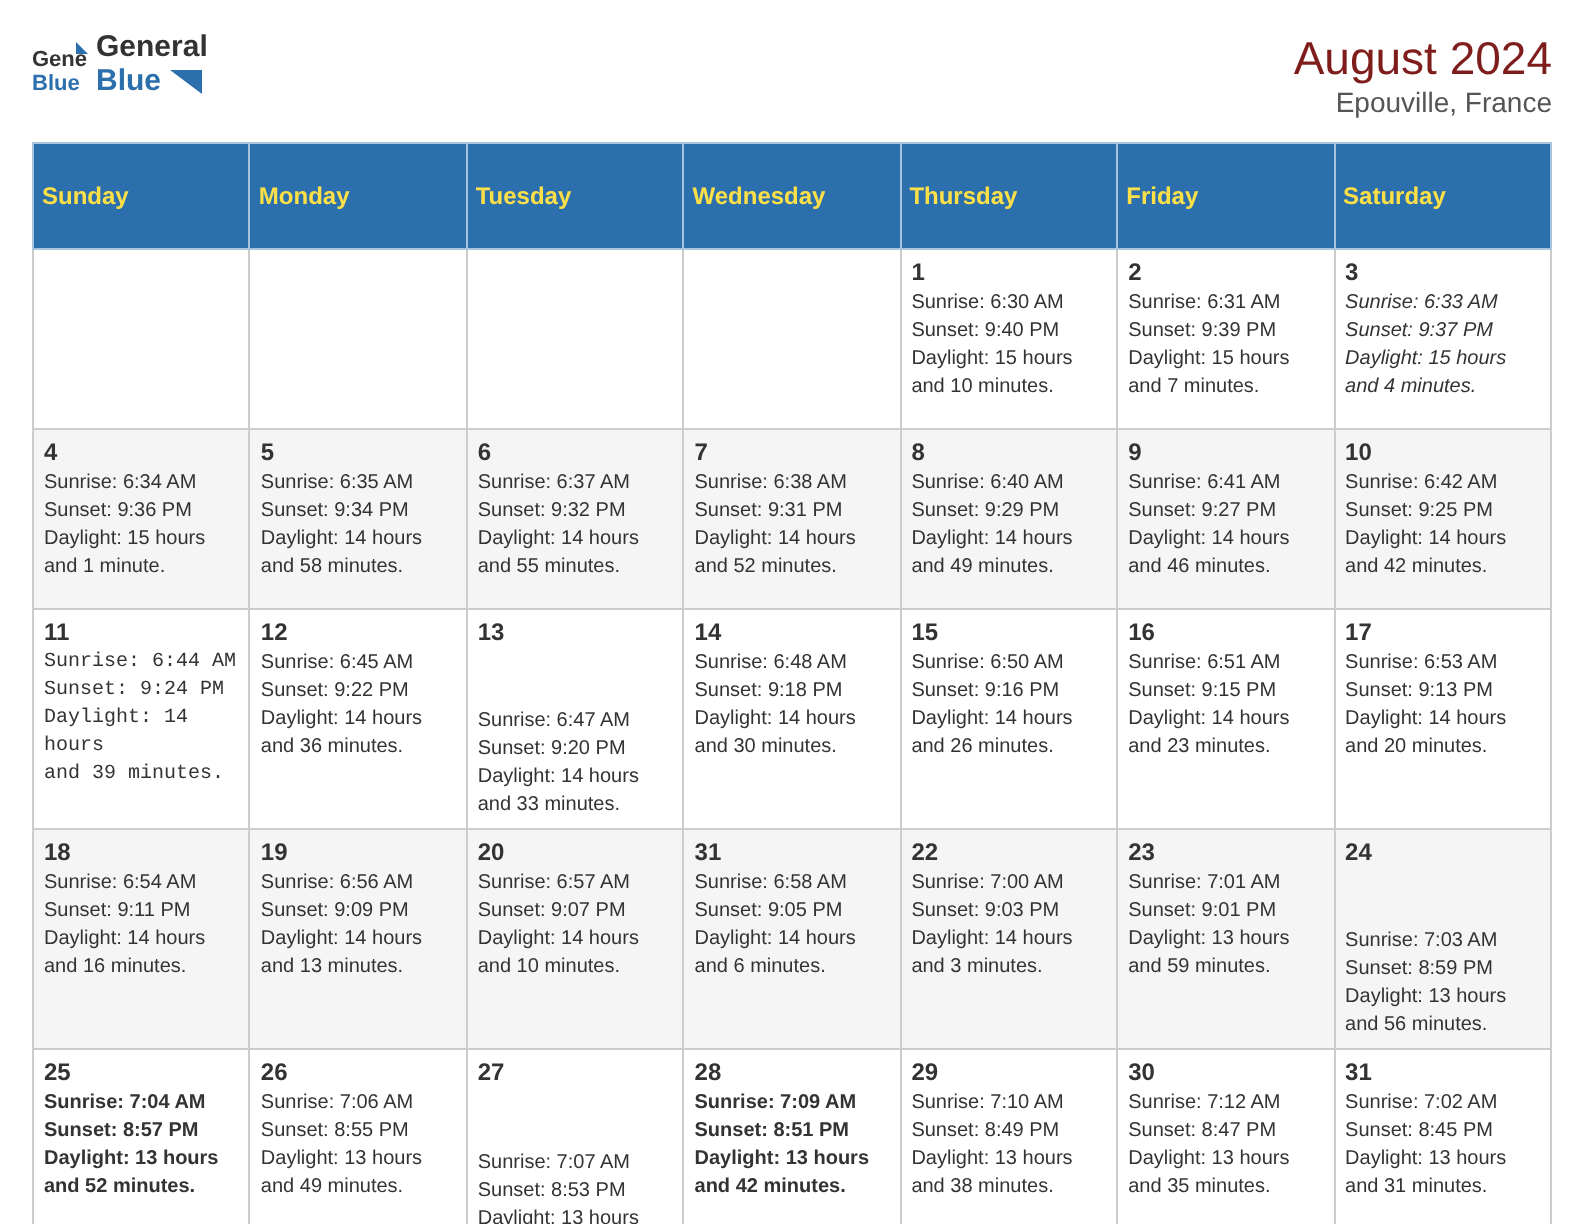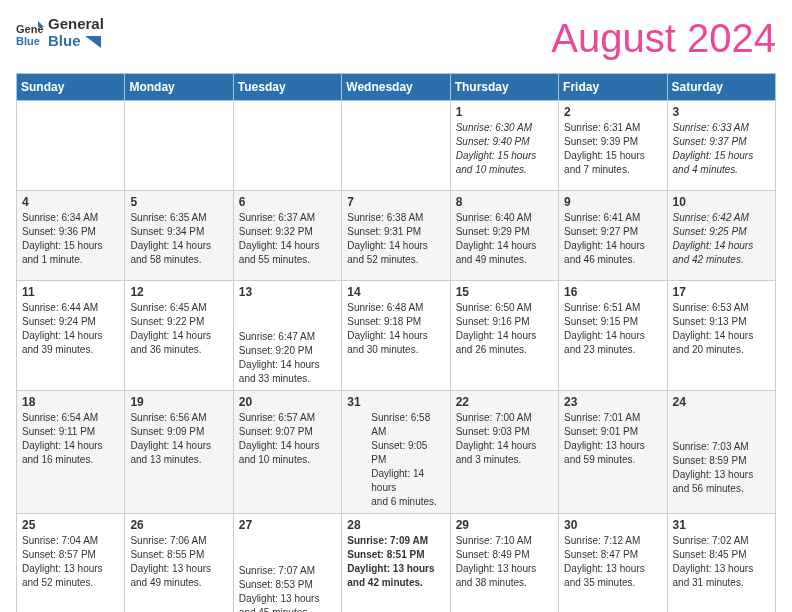--- a/index.html
+++ b/index.html
@@ -22,38 +22,38 @@
       gap: 4px;
     }
     .logo-icon {
       width: 28px;
       height: 28px;
     }
     .title-block {
       text-align: right;
     }
     .month-title {
-      font-size: 40px;
-      color: #ec4899;
+      font-size: 23px;
+      color: #7f1d1d;
       font-weight: normal;
     }
     .location {
       font-size: 14px;
       color: #555;
     }
     table {
       width: 100%;
       border-collapse: collapse;
       table-layout: fixed;
     }
     thead tr th {
       background: #2c6fad;
-      color: #ffffff;
+      color: #fde047;
       font-size: 12px;
-      padding: 6px 4px;
+      padding: 19px 4px;
       text-align: left;
       border: 1px solid #aac4e0;
     }
     tbody tr td {
       border: 1px solid #ccc;
       vertical-align: top;
       padding: 4px 5px;
       height: 90px;
       background: #fff;
       font-size: 10px;
@@ -92,20 +92,21 @@
       <span style="font-size:15px;font-weight:bold;color:#333">General</span>
       <span style="font-size:15px;font-weight:bold;color:#2c6fad">Blue
         <svg style="display:inline-block;vertical-align:middle" width="16" height="12" viewBox="0 0 16 12">
           <polygon points="0,0 16,0 16,12" fill="#2c6fad"></polygon>
         </svg>
       </span>
     </div>
   </div>
   <div class="title-block">
     <div class="month-title">August 2024</div>
+    <div class="location">Epouville, France</div>
   </div>
 </div>
 
 <table>
   <thead>
     <tr>
       <th>Sunday</th>
       <th>Monday</th>
       <th>Tuesday</th>
       <th>Wednesday</th>
@@ -115,21 +116,21 @@
     </tr>
   </thead>
   <tbody id="calendar-body">
   <tr>
         <td class="empty-cell"></td>
         <td class="empty-cell"></td>
         <td class="empty-cell"></td>
         <td class="empty-cell"></td>
         <td>
           <span class="day-num">1</span>
-          <div class="day-info" style="white-space: pre-line; font-style: italic;">Sunrise: 6:30 AM
+          <div class="day-info" style="white-space: pre-line;">Sunrise: 6:30 AM
 Sunset: 9:40 PM
 Daylight: 15 hours
 and 10 minutes.</div>
         </td>
         <td>
           <span class="day-num">2</span>
           <div class="day-info" style="white-space: pre-line;">Sunrise: 6:31 AM
 Sunset: 9:39 PM
 Daylight: 15 hours
 and 7 minutes.</div>
@@ -180,30 +181,30 @@
         </td>
         <td>
           <span class="day-num">9</span>
           <div class="day-info" style="white-space: pre-line;">Sunrise: 6:41 AM
 Sunset: 9:27 PM
 Daylight: 14 hours
 and 46 minutes.</div>
         </td>
         <td>
           <span class="day-num">10</span>
-          <div class="day-info" style="white-space: pre-line; font-style: italic;">Sunrise: 6:42 AM
+          <div class="day-info" style="white-space: pre-line;">Sunrise: 6:42 AM
 Sunset: 9:25 PM
 Daylight: 14 hours
 and 42 minutes.</div>
         </td>
       </tr>
       <tr>
         <td>
           <span class="day-num">11</span>
-          <div class="day-info" style="white-space: pre-line;">Sunrise: 6:44 AM
+          <div class="day-info" style="white-space: pre-line; font-family: Liberation Mono, monospace;">Sunrise: 6:44 AM
 Sunset: 9:24 PM
 Daylight: 14 hours
 and 39 minutes.</div>
         </td>
         <td>
           <span class="day-num">12</span>
           <div class="day-info" style="white-space: pre-line;">Sunrise: 6:45 AM
 Sunset: 9:22 PM
 Daylight: 14 hours
 and 36 minutes.</div>
@@ -261,21 +262,21 @@
         </td>
         <td>
           <span class="day-num">20</span>
           <div class="day-info" style="white-space: pre-line;">Sunrise: 6:57 AM
 Sunset: 9:07 PM
 Daylight: 14 hours
 and 10 minutes.</div>
         </td>
         <td>
           <span class="day-num">31</span>
-          <div class="day-info" style="white-space: pre-line; margin-left: 24px;">Sunrise: 6:58 AM
+          <div class="day-info" style="white-space: pre-line;">Sunrise: 6:58 AM
 Sunset: 9:05 PM
 Daylight: 14 hours
 and 6 minutes.</div>
         </td>
         <td>
           <span class="day-num">22</span>
           <div class="day-info" style="white-space: pre-line;">Sunrise: 7:00 AM
 Sunset: 9:03 PM
 Daylight: 14 hours
 and 3 minutes.</div>
@@ -291,21 +292,21 @@
           <span class="day-num">24</span>
           <div class="day-info" style="white-space: pre-line; margin-top: 31px;">Sunrise: 7:03 AM
 Sunset: 8:59 PM
 Daylight: 13 hours
 and 56 minutes.</div>
         </td>
       </tr>
       <tr>
         <td>
           <span class="day-num">25</span>
-          <div class="day-info" style="white-space: pre-line;">Sunrise: 7:04 AM
+          <div class="day-info" style="white-space: pre-line; font-weight: bold;">Sunrise: 7:04 AM
 Sunset: 8:57 PM
 Daylight: 13 hours
 and 52 minutes.</div>
         </td>
         <td>
           <span class="day-num">26</span>
           <div class="day-info" style="white-space: pre-line;">Sunrise: 7:06 AM
 Sunset: 8:55 PM
 Daylight: 13 hours
 and 49 minutes.</div>

